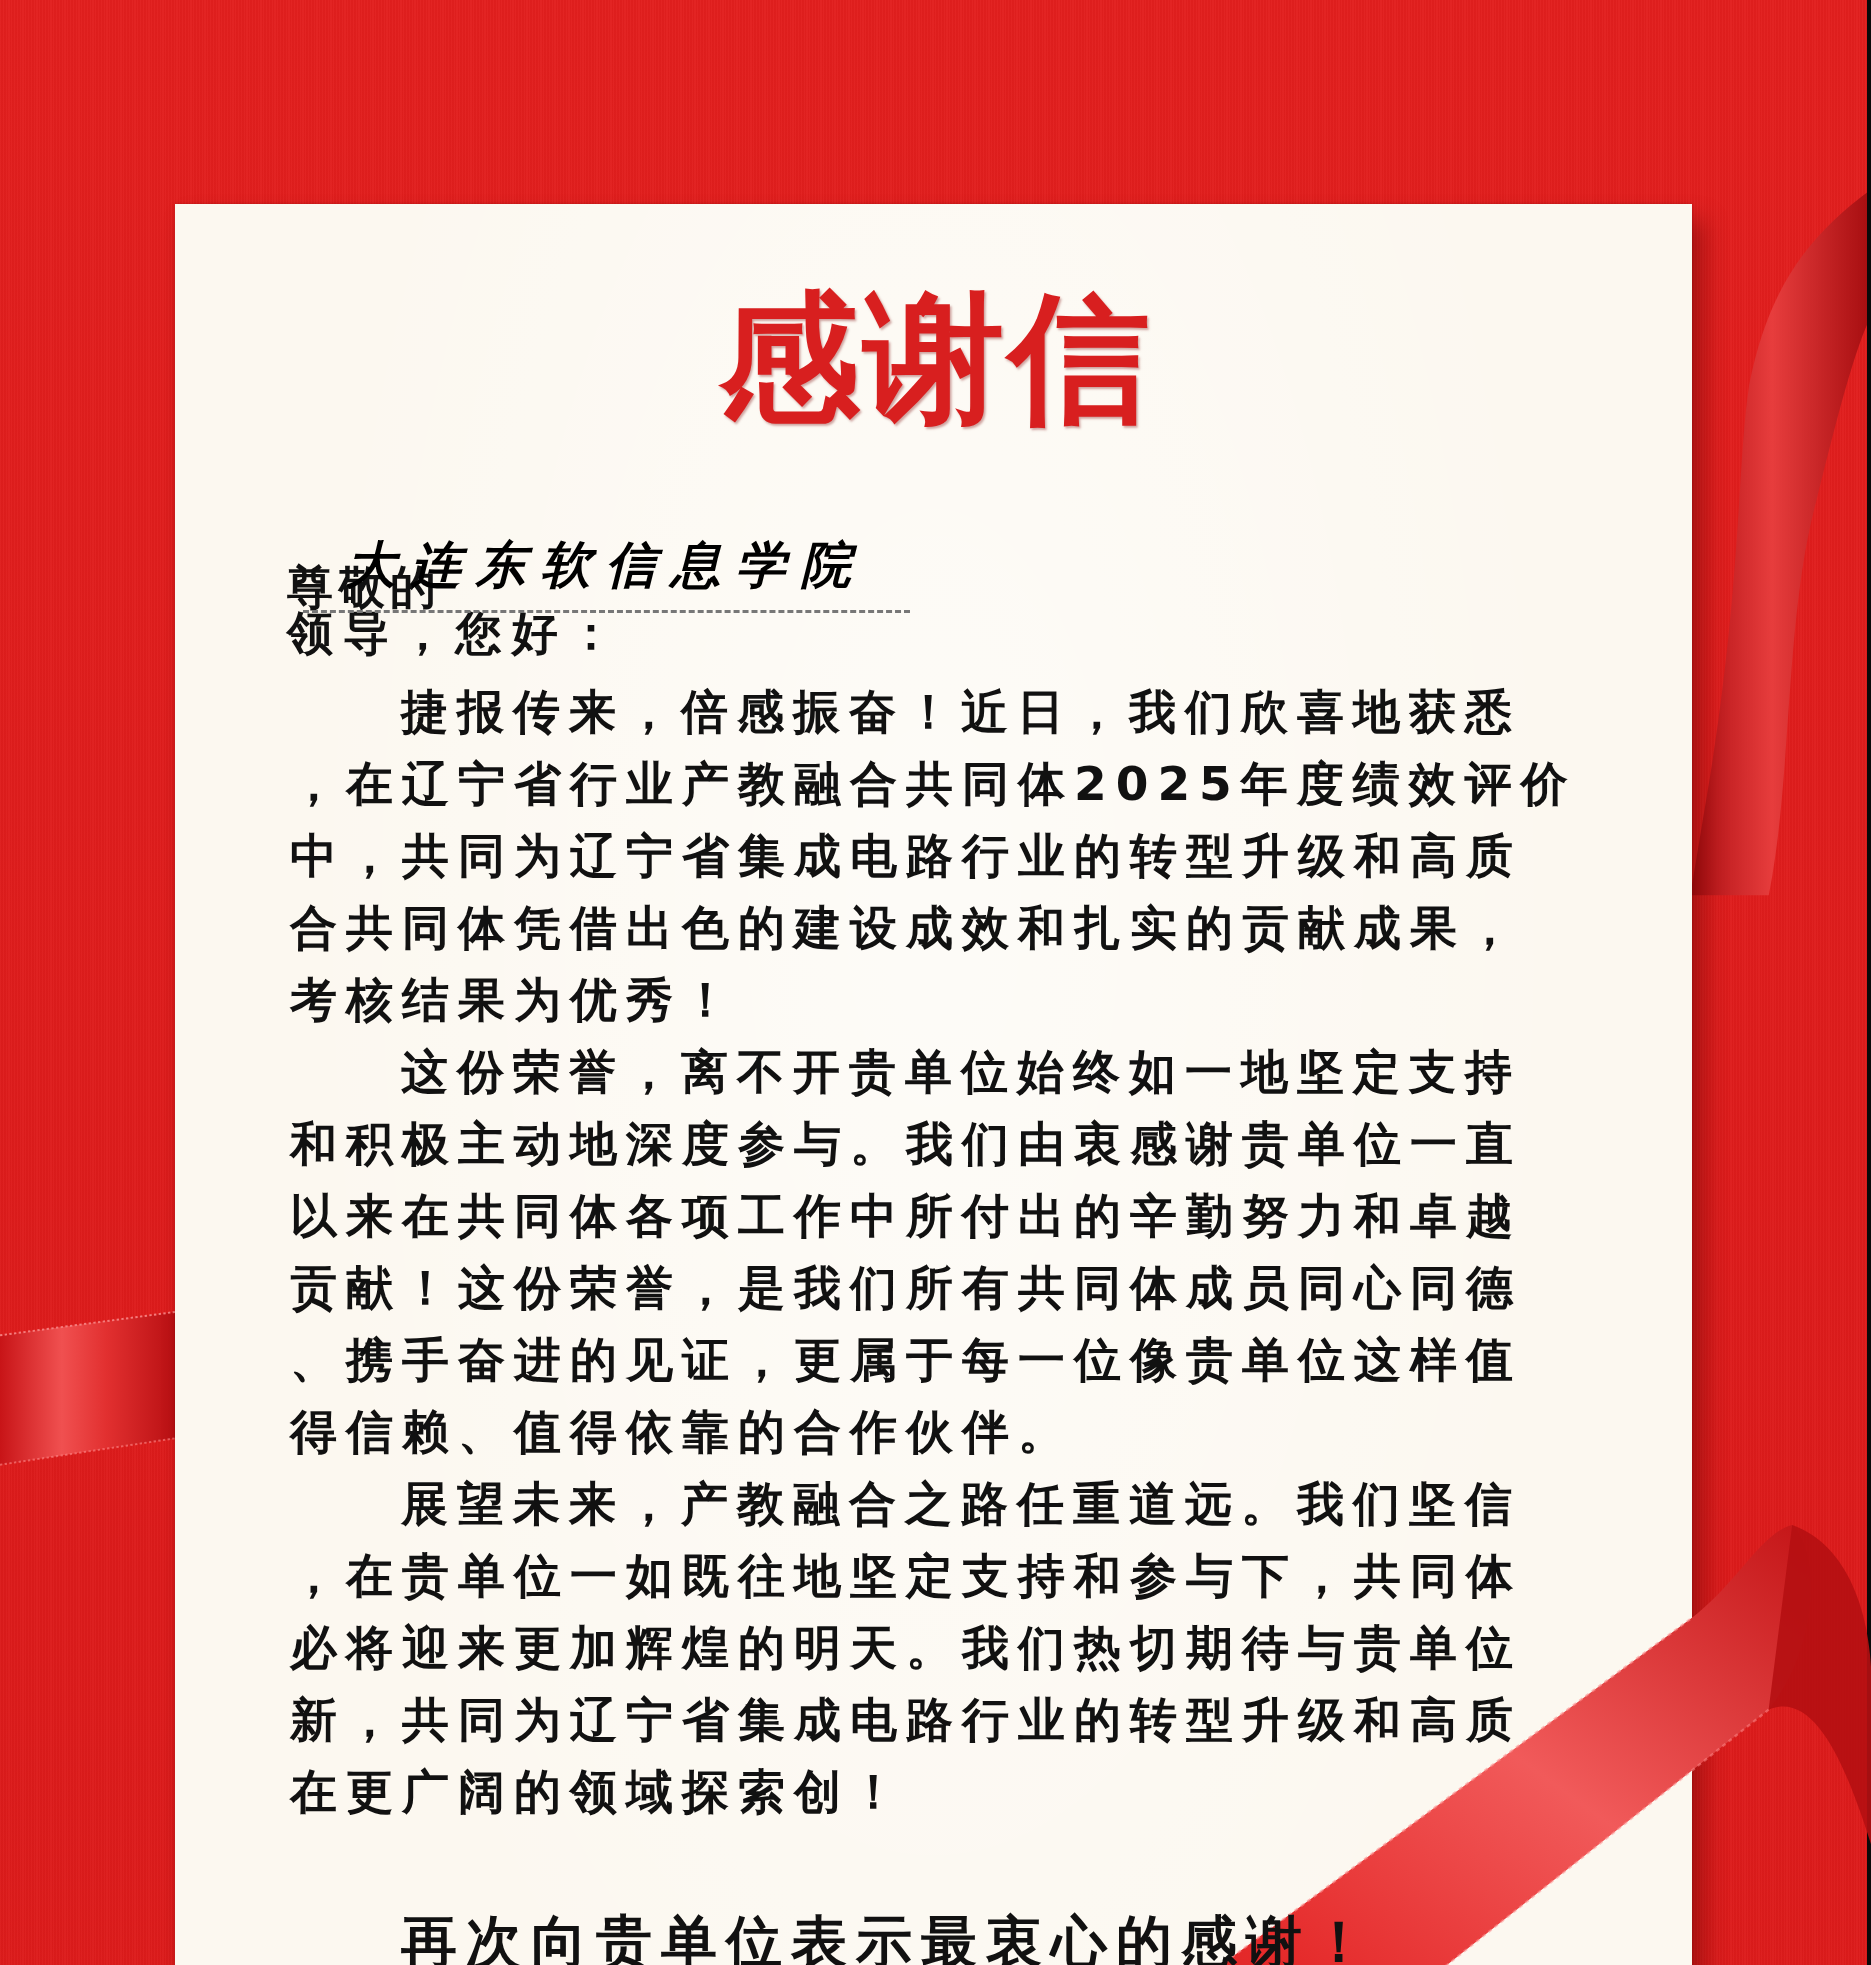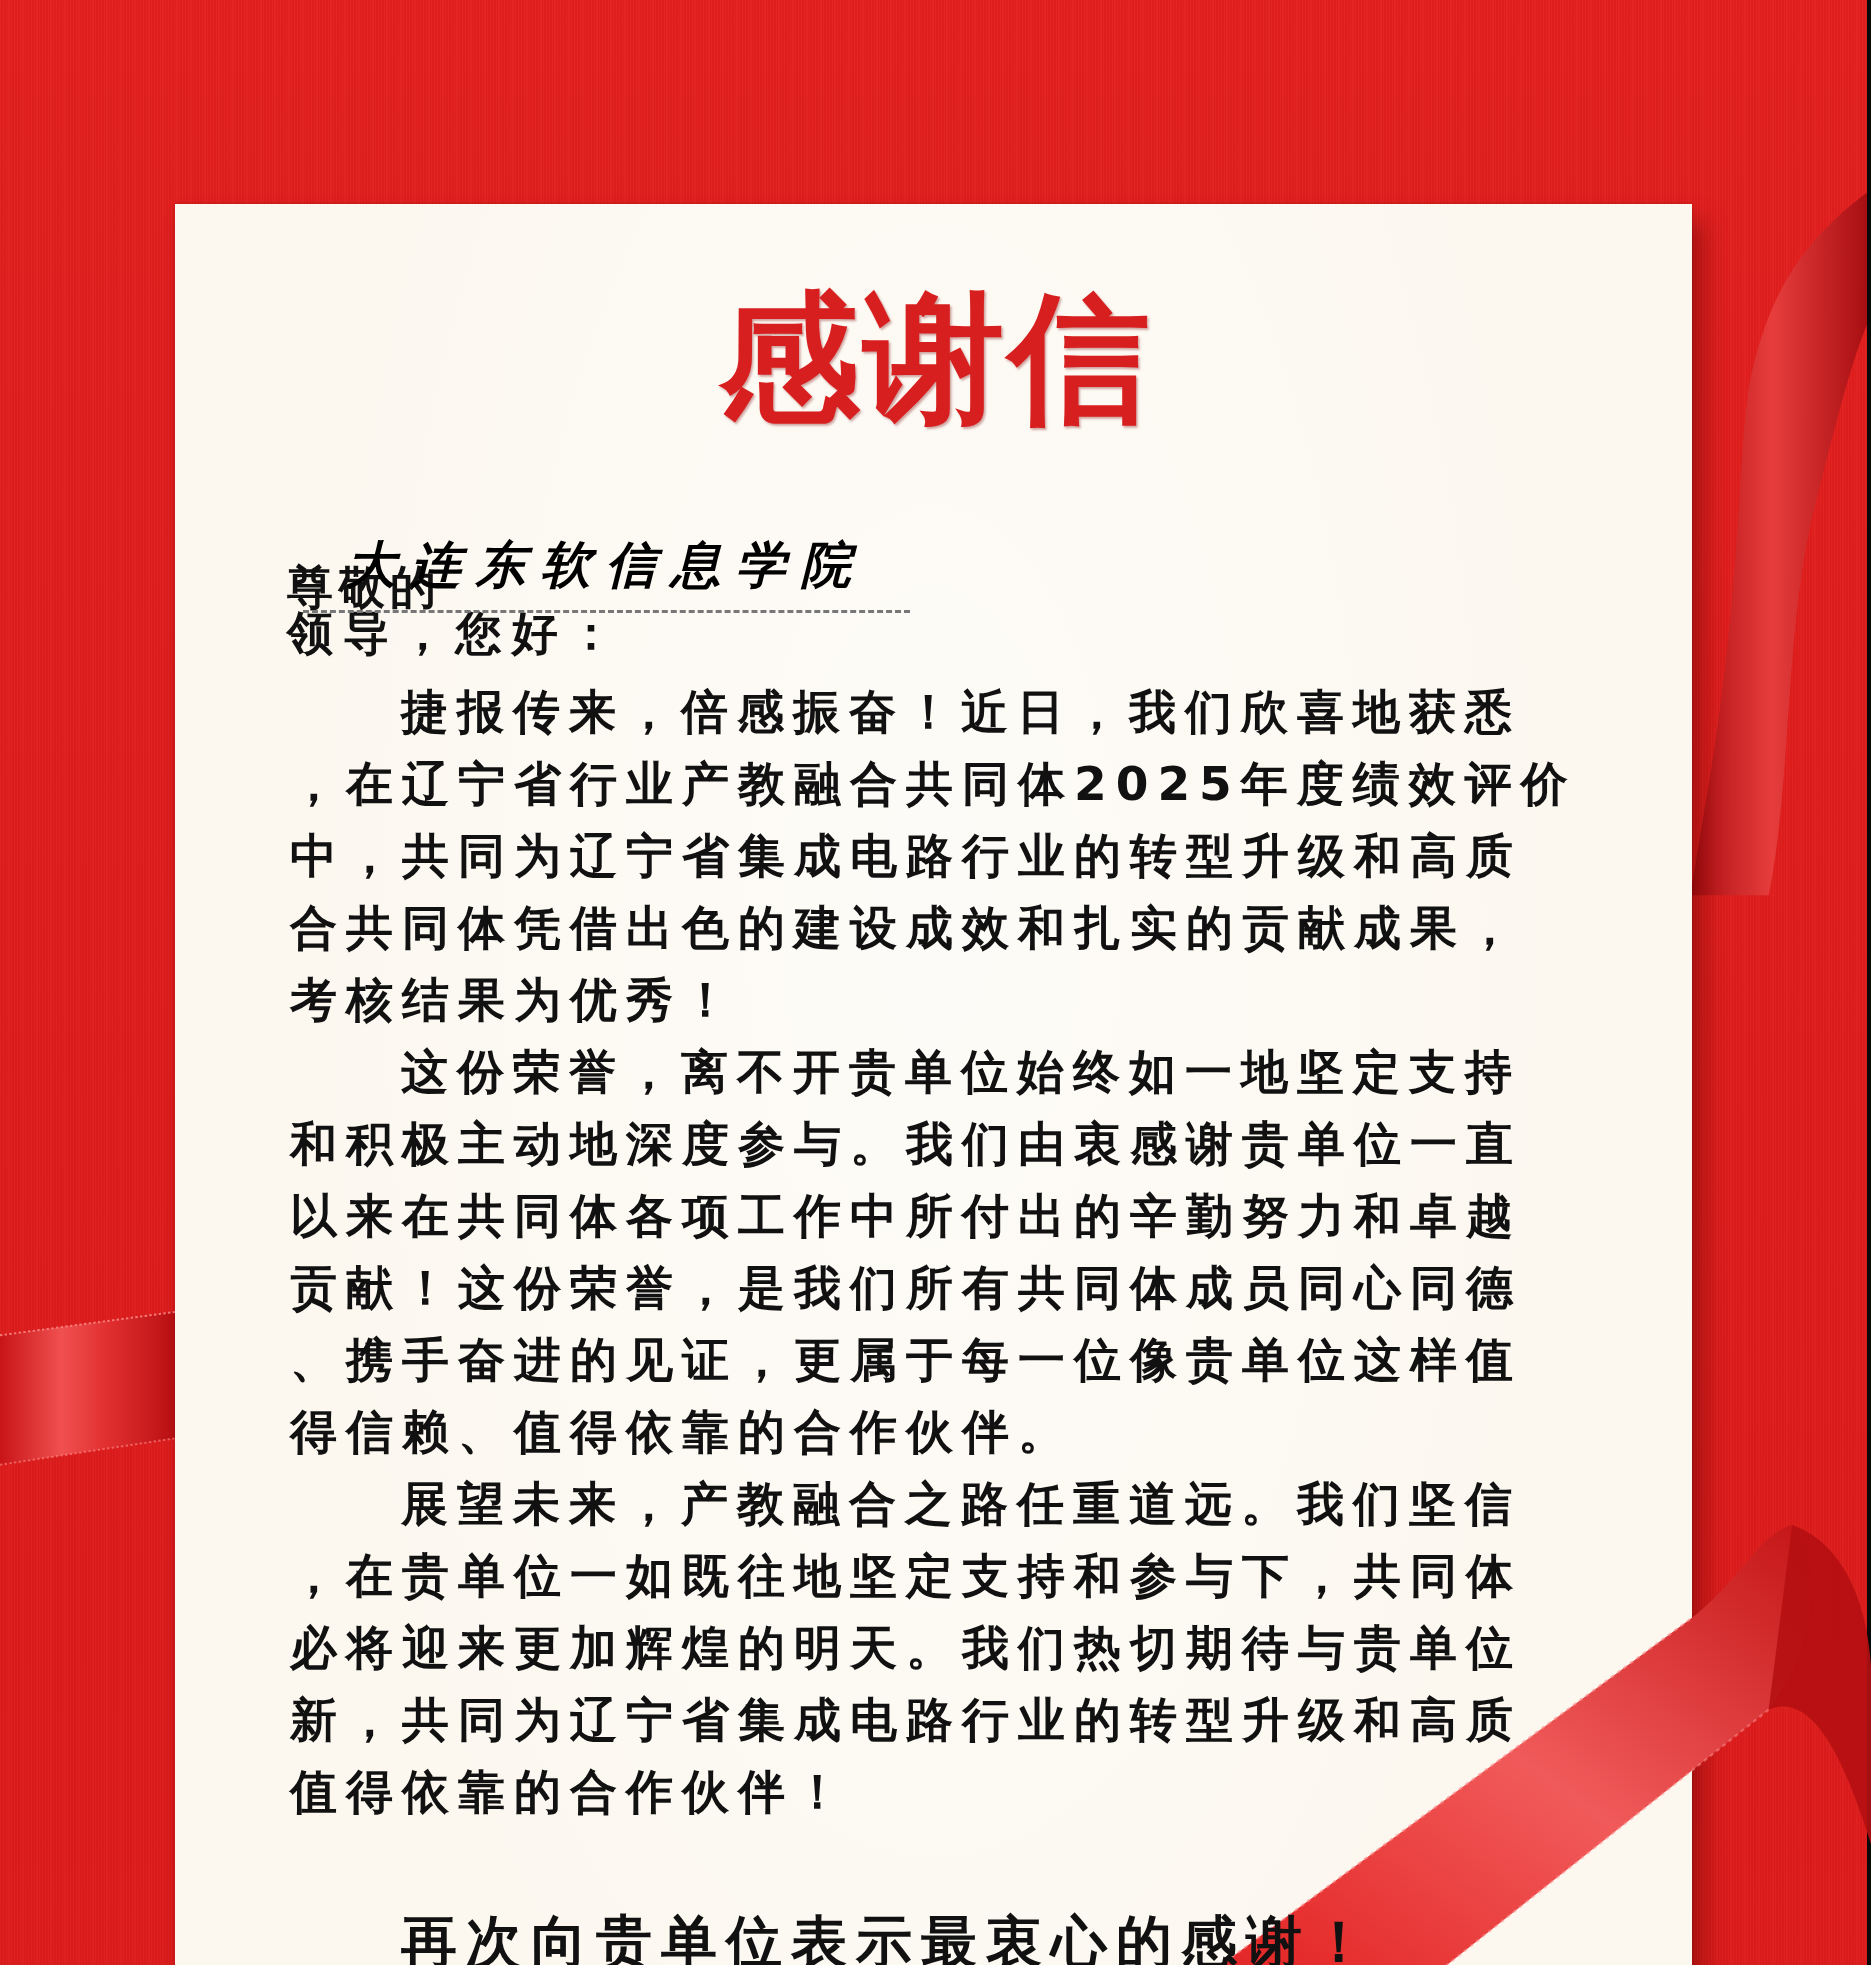--- a/index.html
+++ b/index.html
@@ -129,17 +129,17 @@
   <div class="line indent">这份荣誉，离不开贵单位始终如一地坚定支持</div>
   <div class="line">和积极主动地深度参与。我们由衷感谢贵单位一直</div>
   <div class="line">以来在共同体各项工作中所付出的辛勤努力和卓越</div>
   <div class="line">贡献！这份荣誉，是我们所有共同体成员同心同德</div>
   <div class="line">、携手奋进的见证，更属于每一位像贵单位这样值</div>
   <div class="line">得信赖、值得依靠的合作伙伴。</div>
   <div class="line indent">展望未来，产教融合之路任重道远。我们坚信</div>
   <div class="line">，在贵单位一如既往地坚定支持和参与下，共同体</div>
   <div class="line">必将迎来更加辉煌的明天。我们热切期待与贵单位</div>
   <div class="line">新，共同为辽宁省集成电路行业的转型升级和高质</div>
-  <div class="line">值得依靠的合作伙伴！</div>
+  <div class="line">在更广阔的领域探索创！</div>
 </div>
 
 <div class="closing" style="top:1914px">再次向贵单位表示最衷心的感谢！</div>
 
 
 </body></html>

